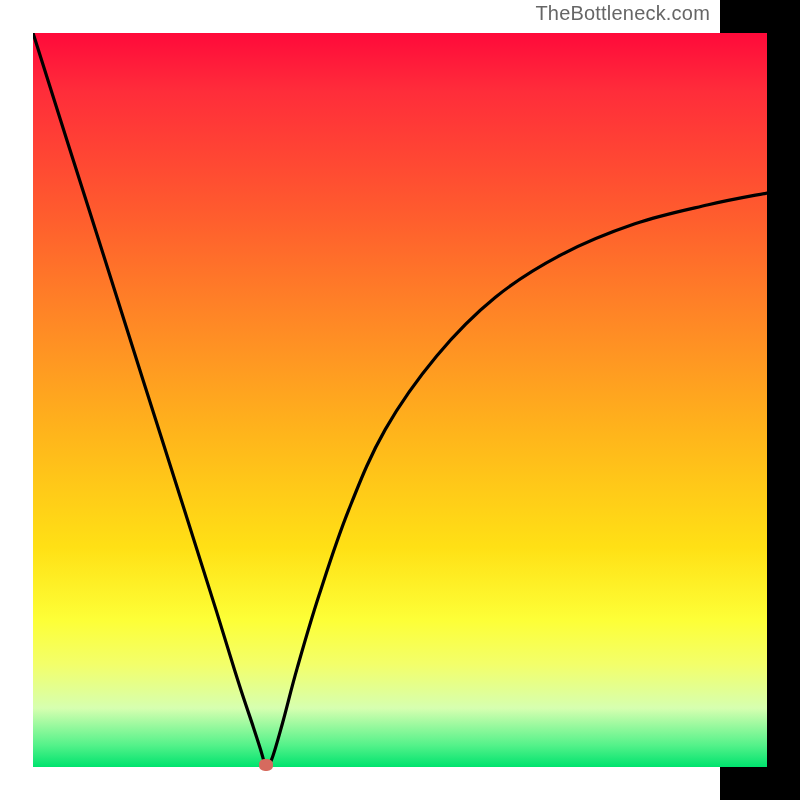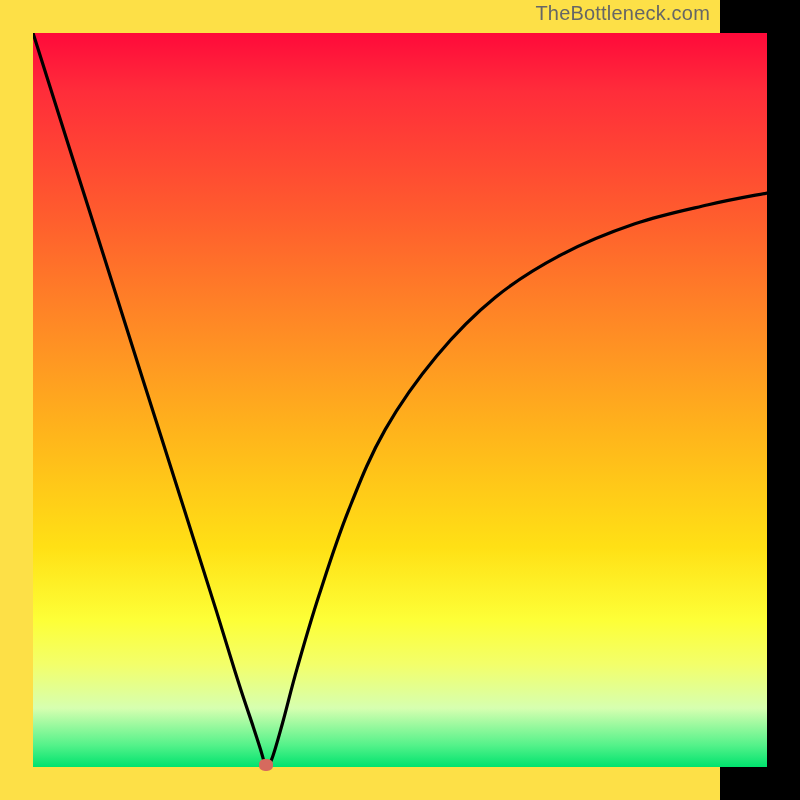--- a/index.html
+++ b/index.html
@@ -8,21 +8,21 @@
     width: 800px;
     height: 800px;
     overflow: hidden;
     background: #000;
     font-family: Arial, Helvetica, sans-serif;
   }
   .frame {
     position: relative;
     width: 720px;
     height: 800px;
-    background: #fde047;
+    background: #ffffff;
   }
   .watermark {
     position: absolute;
     top: 2px;
     right: 10px;
     color: #666666;
     font-size: 20px;
     font-weight: 500;
     letter-spacing: 0.2px;
     z-index: 10;

